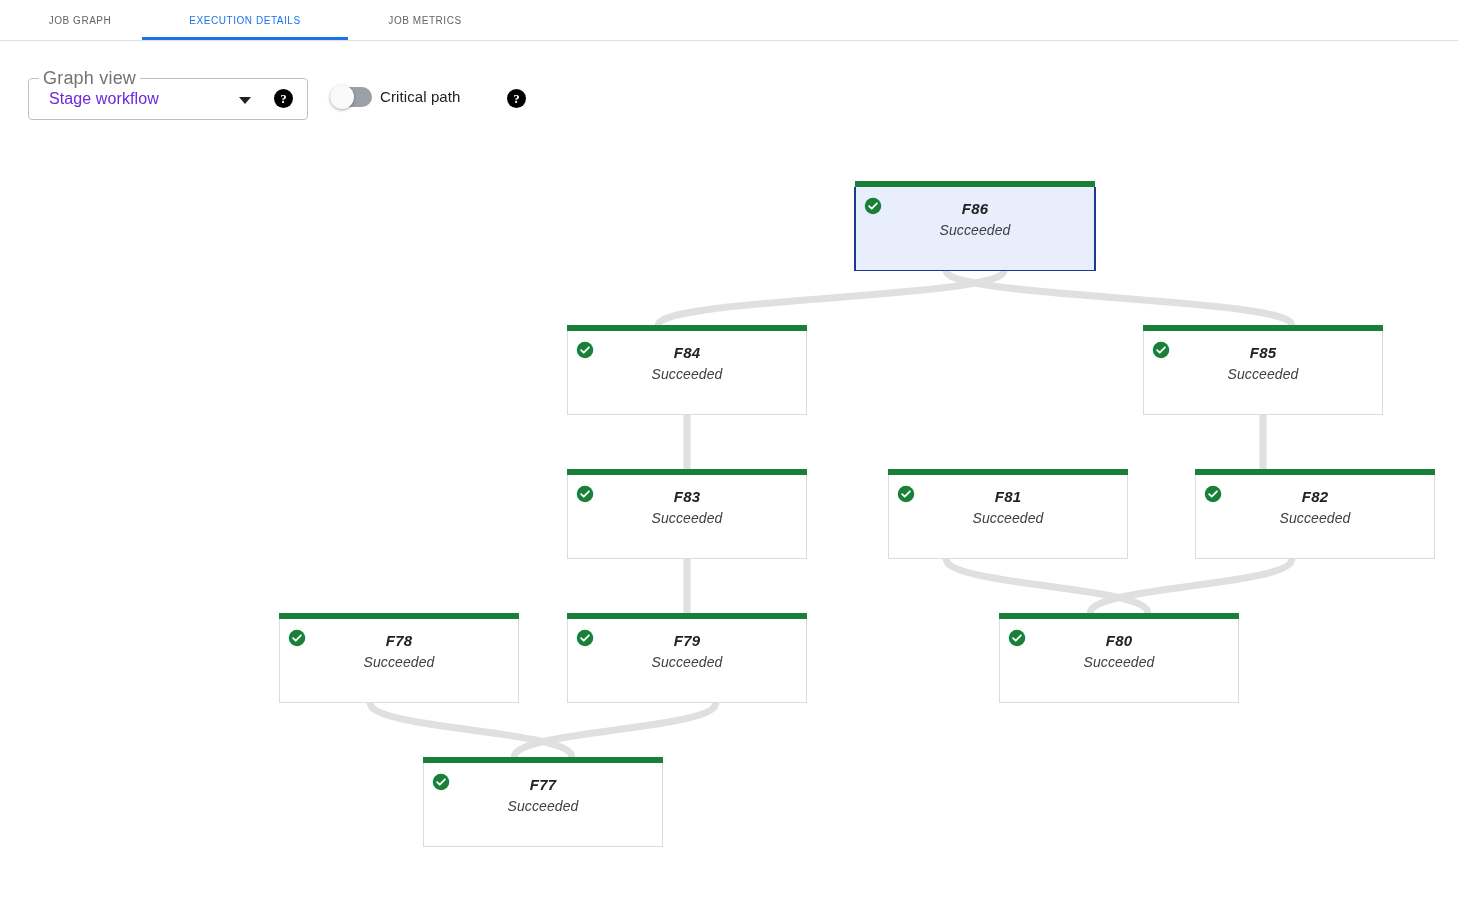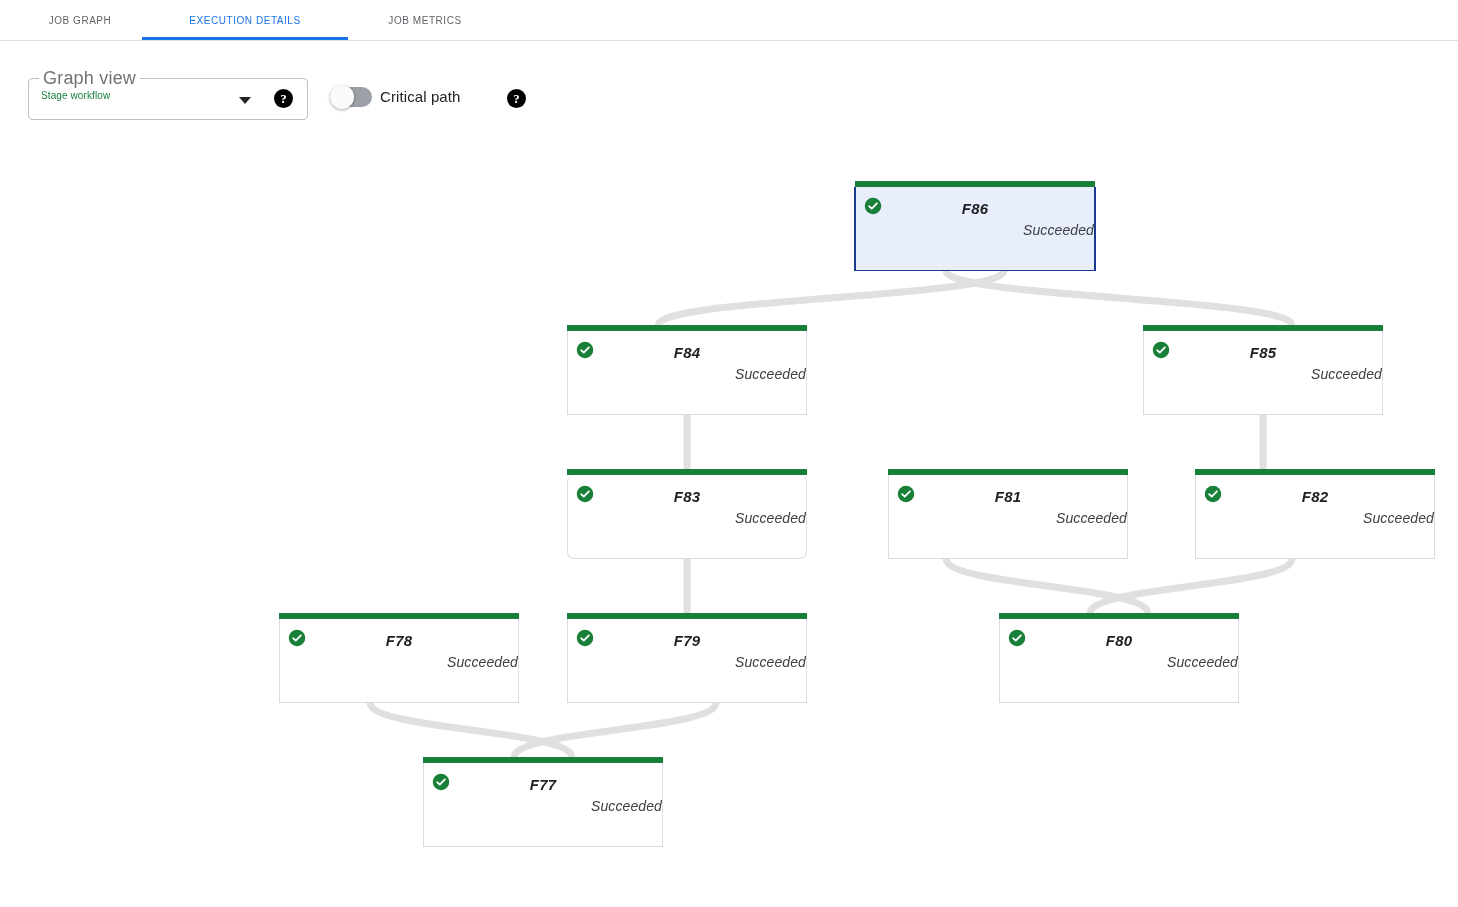--- a/index.html
+++ b/index.html
@@ -47,22 +47,22 @@
     background: #fff; cursor: pointer;
   }
   #graph-view-label {
     position: absolute; left: 10px; top: -8px;
     background: #fff; padding: 0 4px;
     font-size: 18px; color: #737373;
     line-height: 14px;
     letter-spacing: .2px;
   }
   #graph-view-value {
-    position: absolute; left: 12px; top: 11px;
-    font-size: 10px; color: #15803d;
+    position: absolute; left: 20px; top: 11px;
+    font-size: 16px; color: #6d28d9;
     letter-spacing: .1px;
   }
   #graph-view-arrow {
     position: absolute; right: 56px; top: 18px;
     width: 0; height: 0;
     border-left: 6px solid transparent;
     border-right: 6px solid transparent;
     border-top: 7px solid #202124;
   }
   .help-icon {
@@ -119,21 +119,21 @@
     box-shadow: -1px 0 0 #1a3b8f, 1px 0 0 #1a3b8f;
   }
   .node-title {
     position: absolute; left: 0; right: 0; top: 13px;
     text-align: center;
     font-size: 15px; font-weight: bold; color: #202124;
     letter-spacing: .2px;
   }
   .node-status {
     position: absolute; left: 0; right: 0; top: 35px;
-    text-align: right;
+    text-align: center;
     font-size: 14px; color: #3c4043;
     letter-spacing: .1px;
   }
   .node-check {
     position: absolute; left: 8px; top: 10px;
     width: 18px; height: 18px;
   }
 </style>
 </head>
 <body>
@@ -201,21 +201,21 @@
     </div>
     <div class="node" style="left: 1143px; top: 331px;">
       <div class="node-accent" style="background: rgb(24, 128, 56);"></div>
       <svg class="node-check" viewBox="0 0 24 24">
         <circle cx="12" cy="12" r="11" fill="#188038"></circle>
         <path d="M6.8 12.2 L10.3 15.6 L17.2 8.4" stroke="#fff" stroke-width="2.4" fill="none" stroke-linecap="round" stroke-linejoin="round"></path>
       </svg>
       <div class="node-title">F85</div>
       <div class="node-status">Succeeded</div>
     </div>
-    <div class="node" style="left: 567px; top: 475px; border-radius: 7px;">
+    <div class="node" style="left: 567px; top: 475px;">
       <div class="node-accent" style="background: rgb(24, 128, 56);"></div>
       <svg class="node-check" viewBox="0 0 24 24">
         <circle cx="12" cy="12" r="11" fill="#188038"></circle>
         <path d="M6.8 12.2 L10.3 15.6 L17.2 8.4" stroke="#fff" stroke-width="2.4" fill="none" stroke-linecap="round" stroke-linejoin="round"></path>
       </svg>
       <div class="node-title">F83</div>
       <div class="node-status">Succeeded</div>
     </div>
     <div class="node" style="left: 888px; top: 475px;">
       <div class="node-accent" style="background: rgb(24, 128, 56);"></div>

